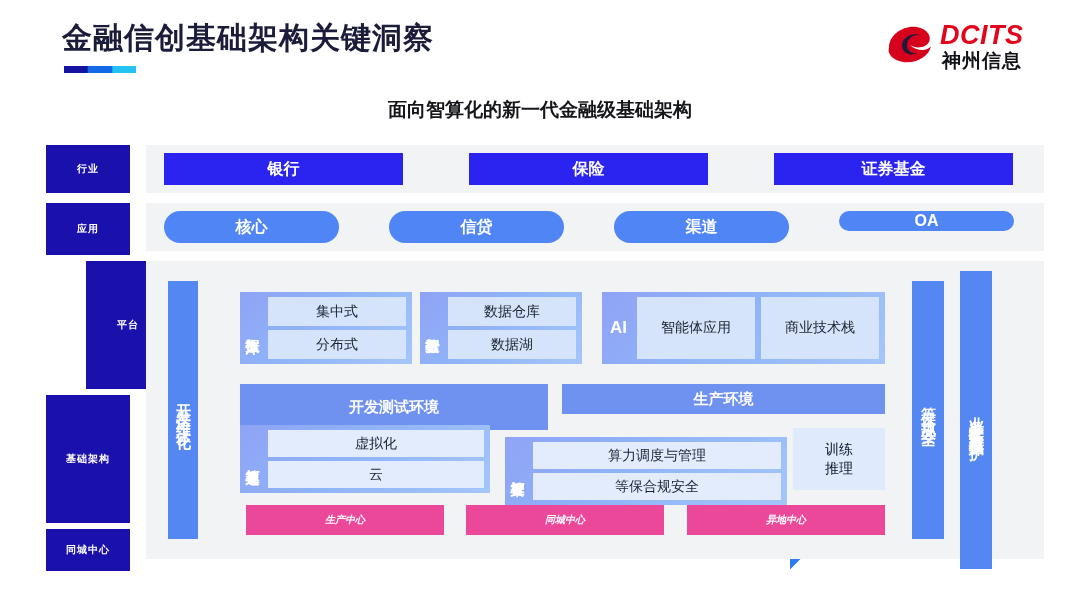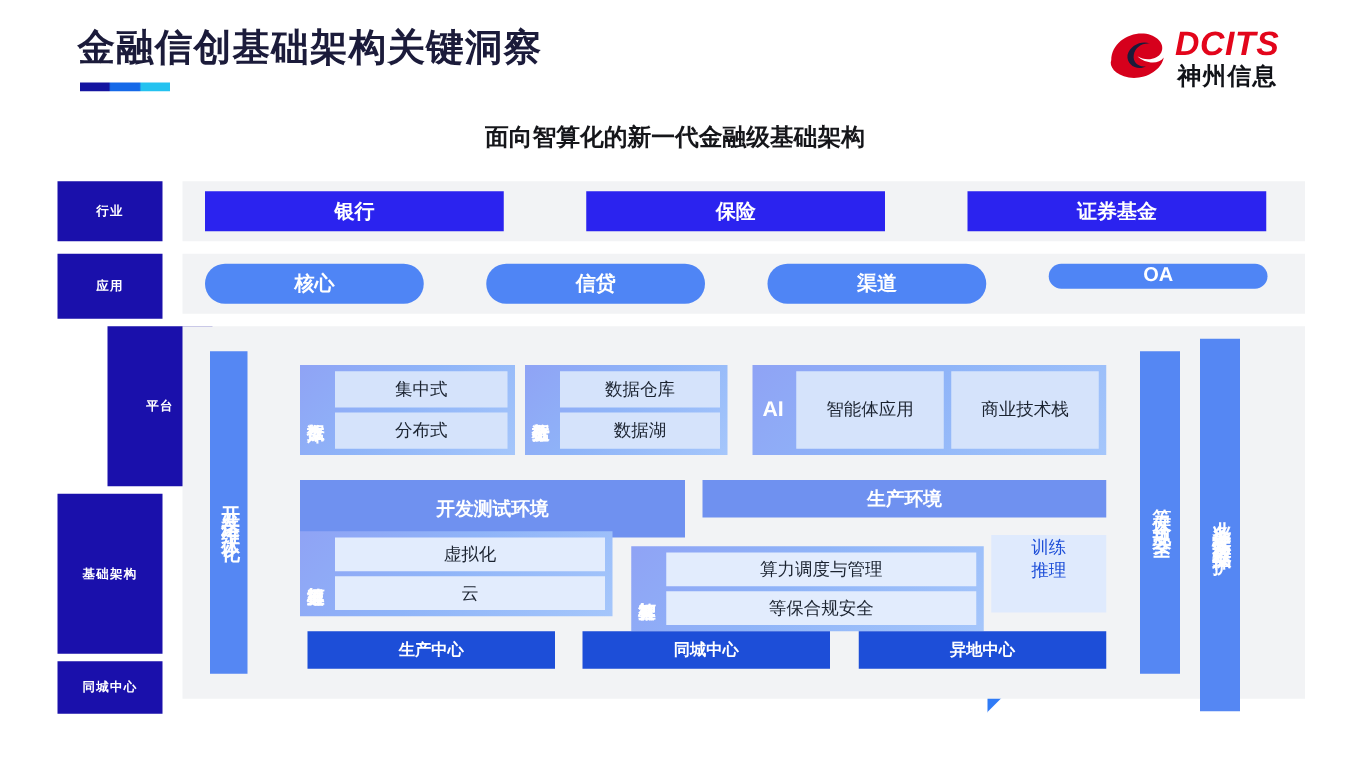--- a/index.html
+++ b/index.html
@@ -99,21 +99,21 @@
   .box {
     position: absolute;
     display: flex; align-items: center; justify-content: center;
     text-align: center;
     font-weight: bold;
     color: #ffffff;
   }
   .box-industry { background: #2b23ef; font-size: 16px; }
   .box-app      { background: #4f85f5; font-size: 16px; border-radius: 16px; }
   .box-env      { background: #6f91f0; font-size: 15px; }
-  .box-dc       { background: #1d4ed8; font-size: 13px; }
+  .box-dc       { background: #ec4899; font-size: 10px; font-style: italic; }
 
   .vbar {
     position: absolute;
     background: #5587f3;
     color: #fff;
     font-weight: bold;
     font-size: 15px;
     display: flex; align-items: center; justify-content: center;
     writing-mode: vertical-rl;
     letter-spacing: 5px;
@@ -155,23 +155,23 @@
     color: #1b2330;
     font-size: 14px;
     display: flex; align-items: center; justify-content: center;
     text-align: center;
   }
   .chip.light { background: #e2ecfd; }
 
   .side-chip {
     position: absolute;
     background: #dfeafd;
-    color: #1d4ed8;
+    color: #0f172a;
     font-size: 14px;
-    display: flex; flex-direction: column; align-items: center; 
+    display: flex; flex-direction: column; align-items: center; justify-content: center;
     line-height: 1.35;
   }
 </style>
 </head>
 <body>
 
 <div id="slide">
 
   <div class="corner-deco">
     <div class="band b7"></div>

